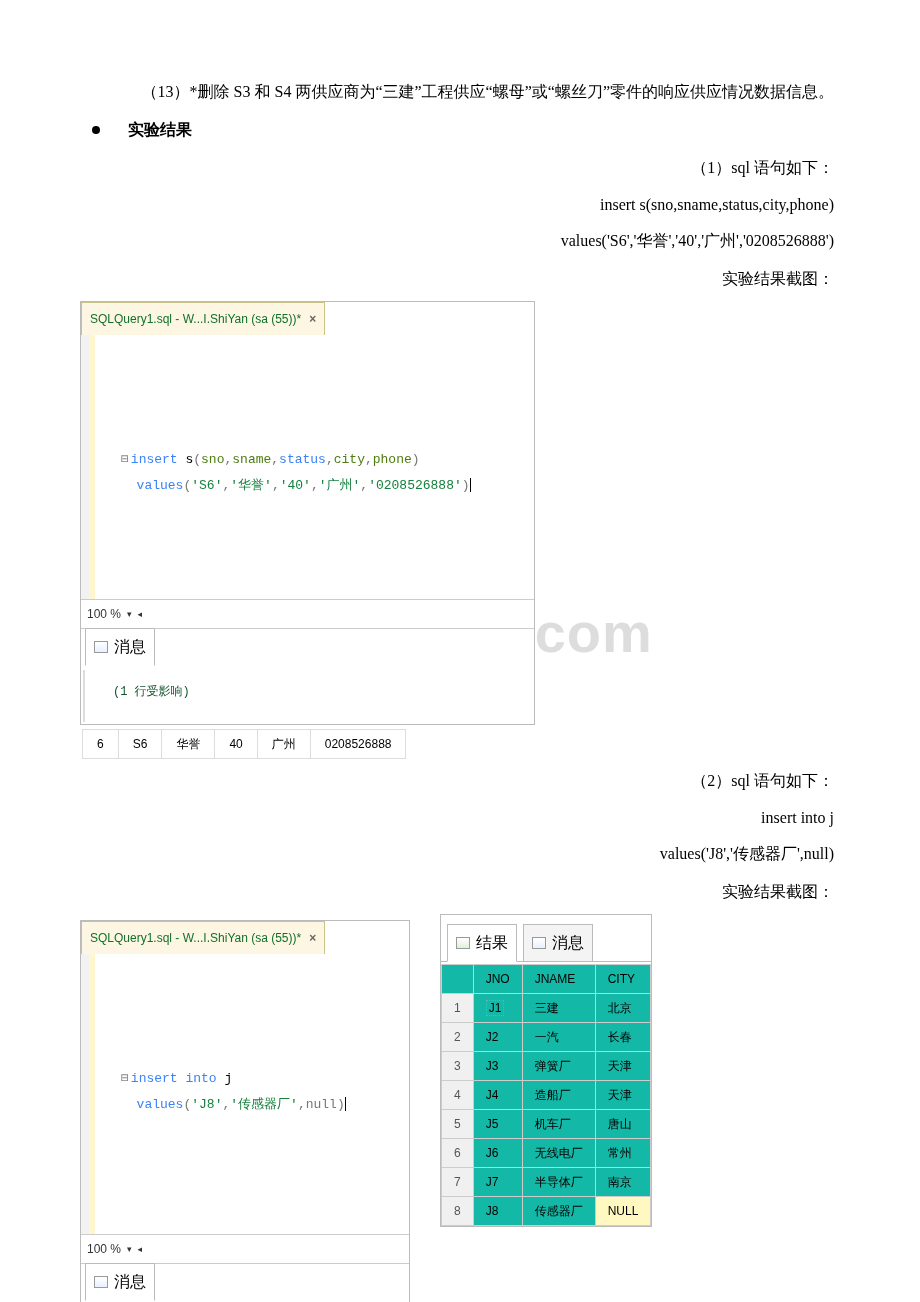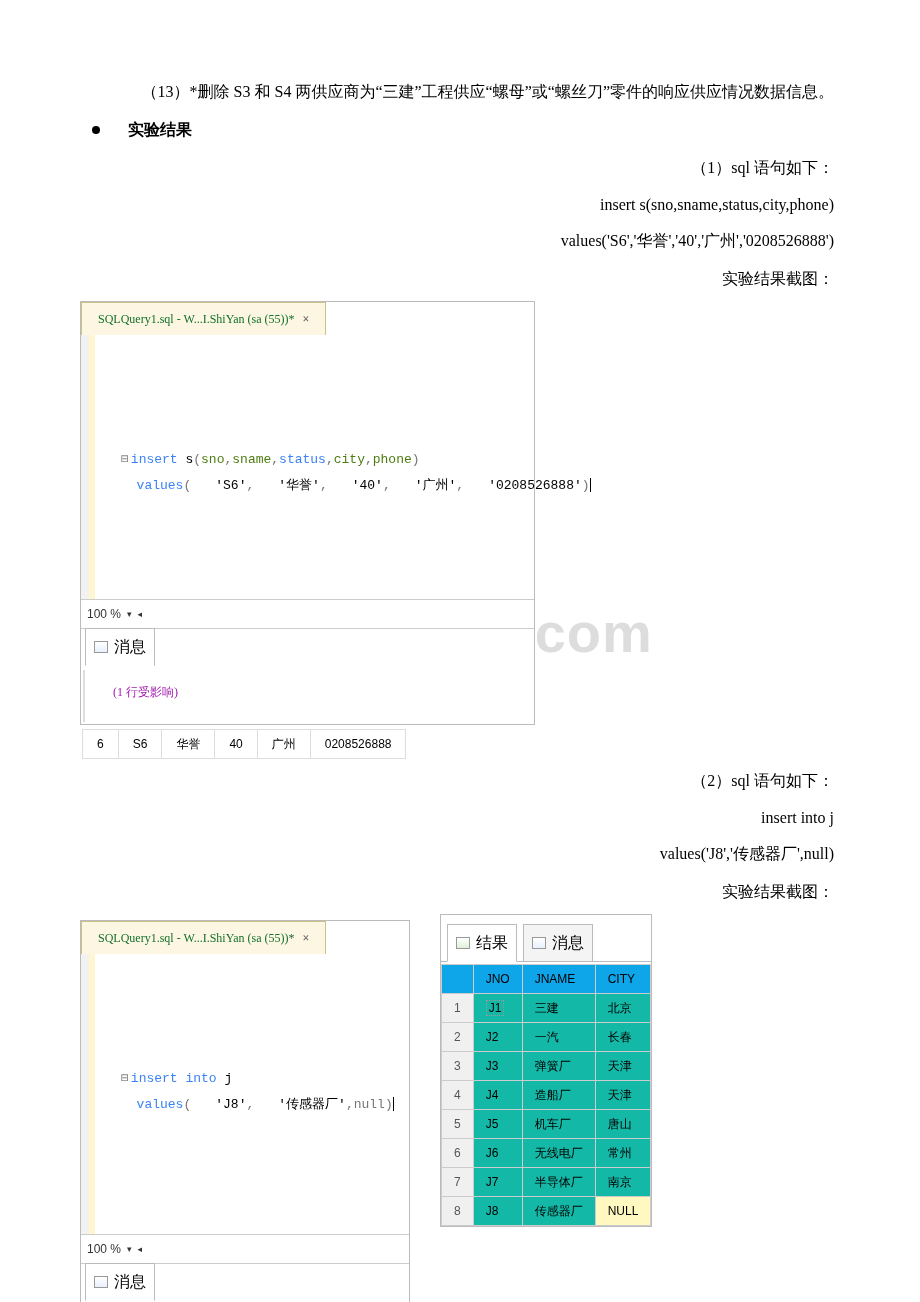--- a/index.html
+++ b/index.html
@@ -67,24 +67,23 @@
     font-family: "Segoe UI", Tahoma, sans-serif;
     font-size: 12px;
     margin: 6px 0 2px 0;
   }
   .ssms-tab {
     display: inline-flex;
     align-items: center;
     background: #fdf6e3;
     border: 1px solid #c9c28b;
     border-bottom: none;
-    padding: 4px 16px;
+    padding: 4px 8px;
     color: #11702a;
     font-size: 12px;
-    font-family: Liberation Serif, serif;
   }
   .ssms-tab .close {
     margin-left: 8px;
     color: #666;
     font-weight: bold;
   }
   .ssms-editor {
     padding: 8px 10px 22px 10px;
     font-family: Consolas, "Courier New", monospace;
     font-size: 13px;
@@ -103,21 +102,21 @@
     position: absolute;
     left: 8px; top: 0; bottom: 0;
     width: 6px;
     background: #fff6d0;
   }
   .ssms-editor .codeblock {
     margin-left: 30px;
   }
   .kw-blue { color: #3b82f6; }
   .kw-teal { color: #4d7c0f; }
-  .kw-red { color: #000000; margin-left: 24px; }
+  .kw-red { color: #15803d; }
   .kw-grey { color: #777; }
   .box-minus {
     color: #888;
     margin-right: 2px;
   }
   .ssms-zoom {
     display: flex;
     align-items: center;
     gap: 6px;
     padding: 2px 6px;
@@ -137,40 +136,40 @@
     margin-top: -1px;
     background: #fff;
     font-size: 16px;
   }
   .ssms-msg-tab-inactive {
     border-bottom: 1px solid #bbb;
     background: #f4f4f4;
   }
   .ssms-msg-body {
     padding: 10px 20px 18px 28px;
-    font-family: Liberation Serif, serif;
-    font-size: 12px;
-    color: #a21caf;
+    font-family: Liberation Mono, monospace;
+    font-size: 12px;
+    color: #14532d;
     border-left: 2px solid #ddd;
     margin: 4px 2px 2px 2px;
   }
   .ssms-grid {
     border-collapse: collapse;
     font-family: "Segoe UI", Tahoma, sans-serif;
     font-size: 12px;
     margin: 2px 0 0 0;
   }
   .ssms-grid th, .ssms-grid td {
     border: 1px solid #ccc;
     padding: 2px 12px;
     text-align: left;
     background: #14b8a6;
   }
   .ssms-grid th {
-    background: #0ea5e9;
+    background: #14b8a6;
     font-weight: normal;
   }
   .ssms-grid td.rowhead {
     background: #f0f0f0;
     color: #555;
     text-align: center;
   }
   .ssms-grid td.nullcell {
     background: #fff8c0;
     font-style: normal;

